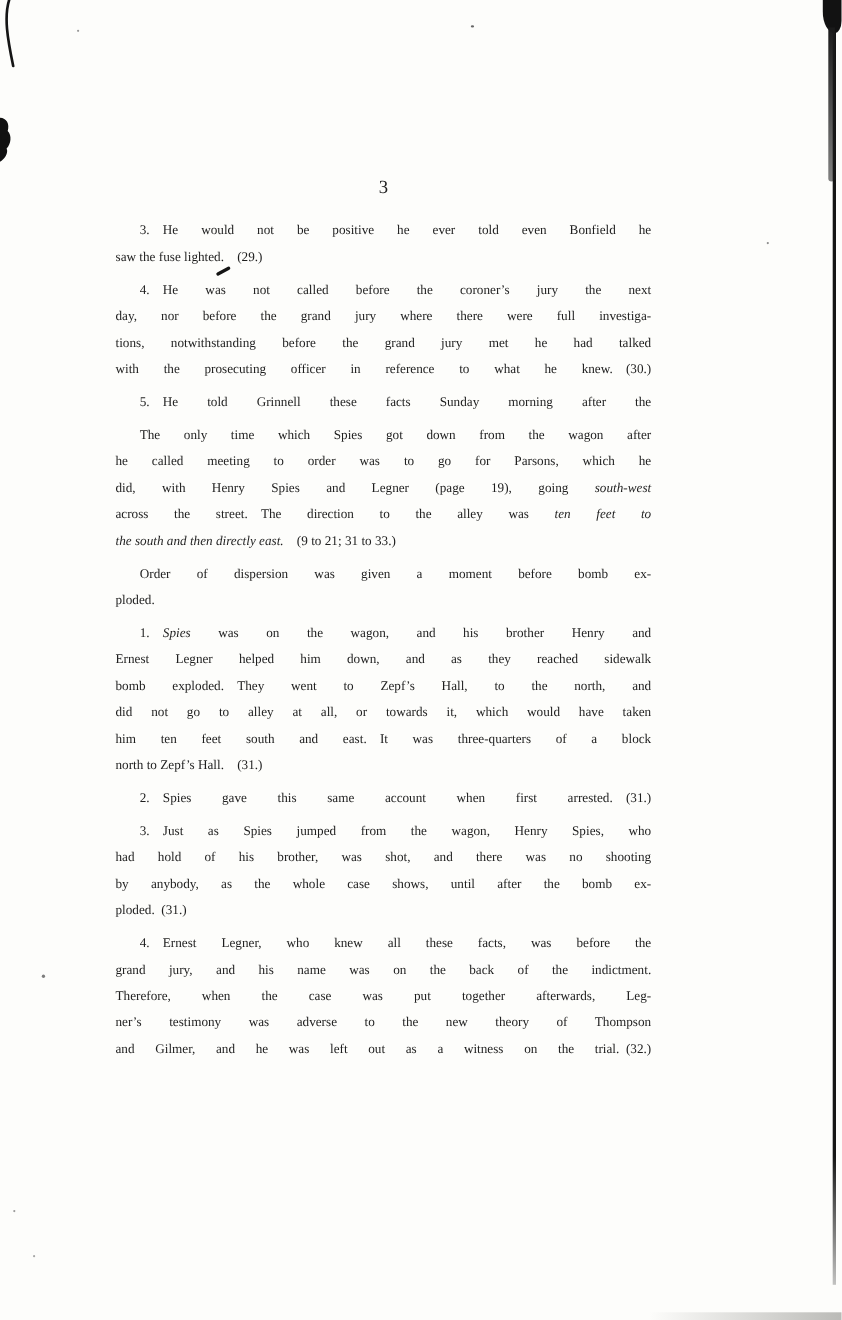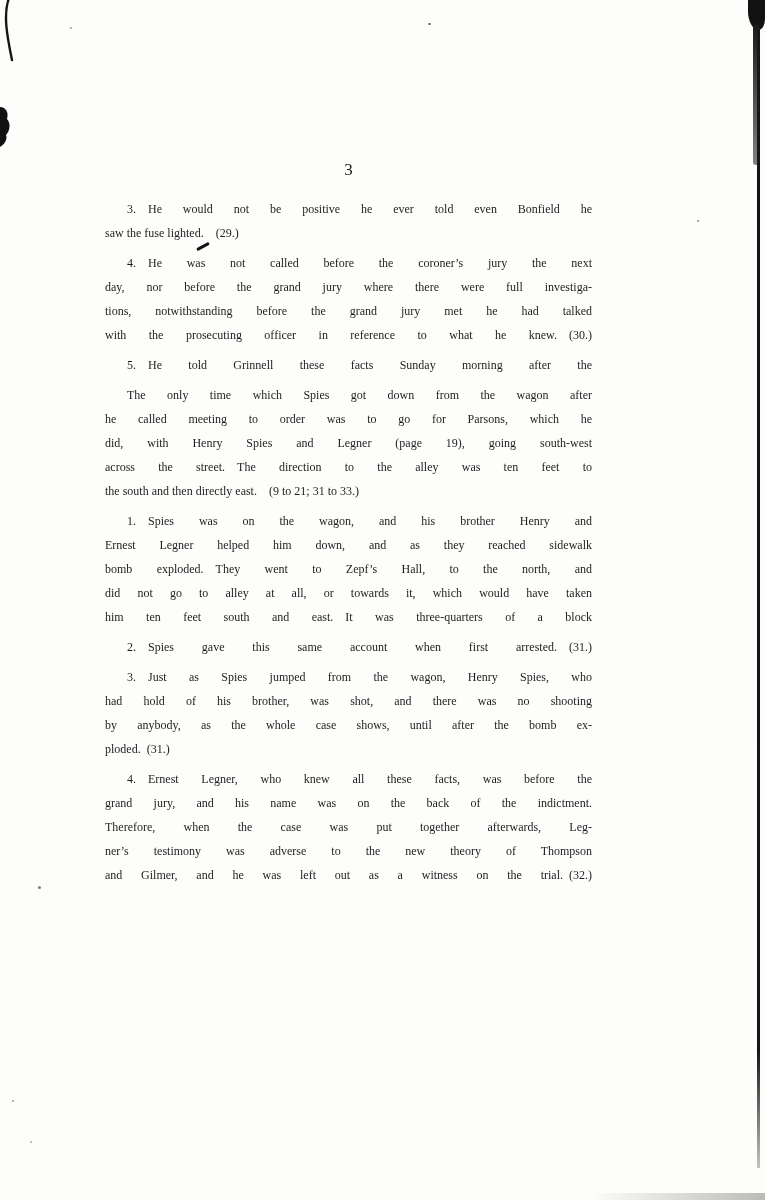--- a/index.html
+++ b/index.html
@@ -16,21 +16,21 @@
   }
   .textcol{
     position:absolute;left:105px;top:197px;width:487px;
     font-size:12px;line-height:24px;color:#1e1e1e;
   }
   .para{margin:0 0 6px 0;}
   .line{display:block;height:24px;line-height:24px;white-space:normal;}
   .line.j{text-align:justify;text-align-last:justify;}
   .line.left{text-align:right;text-align-last:left;}
   .line.indent{text-indent:22px;}
-  .it{margin-top:28px;}
+  .it{font-style:italic;margin-top:28px;}
   
   .edge-line{
     position:absolute;left:757px;top:0;width:3px;height:1168px;
     background:linear-gradient(to bottom,#141414 0%,#161616 90%,rgba(20,20,20,.25)100%);
   }
   .edge-top-blob{
     position:absolute;left:748px;top:0;width:17px;height:30px;
     background:#121212;border-radius:0 0 40% 70%;
   }
   .edge-top-strip{
@@ -78,25 +78,30 @@
         <span class="line j indent"><span>5.  He told Grinnell these facts Sunday morning after the</span></span>
       </div>
       <div class="para">
         <span class="line j indent"><span>The only time which Spies got down from the wagon after</span></span>
         <span class="line j"><span>he called meeting to order was to go for Parsons, which he</span></span>
         <span class="line j"><span>did, with Henry Spies and Legner (page 19), going </span><span class="it">south-west</span></span>
         <span class="line j"><span>across the street.  The direction to the alley was </span><span class="it">ten feet to</span></span>
         <span class="line left"><span class="it">the south and then directly east.</span><span>  (9 to 21; 31 to 33.)</span></span>
       </div>
       <div class="para">
+        <span class="line j indent"><span>Order of dispersion was given a moment before bomb ex-</span></span>
+        <span class="line left"><span>ploded.</span></span>
+      </div>
+      <div class="para">
         <span class="line j indent"><span>1.  </span><span class="it">Spies</span><span> was on the wagon, and his brother Henry and</span></span>
         <span class="line j"><span>Ernest Legner helped him down, and as they reached sidewalk</span></span>
         <span class="line j"><span>bomb exploded.  They went to Zepf’s Hall, to the north, and</span></span>
         <span class="line j"><span>did not go to alley at all, or towards it, which would have taken</span></span>
         <span class="line j"><span>him ten feet south and east.  It was three-quarters of a block</span></span>
+        <span class="line left"><span>north to Zepf’s Hall.  (31.)</span></span>
       </div>
       <div class="para">
         <span class="line j indent"><span>2.  Spies gave this same account when first arrested.  (31.)</span></span>
       </div>
       <div class="para">
         <span class="line j indent"><span>3.  Just as Spies jumped from the wagon, Henry Spies, who</span></span>
         <span class="line j"><span>had hold of his brother, was shot, and there was no shooting</span></span>
         <span class="line j"><span>by anybody, as the whole case shows, until after the bomb ex-</span></span>
         <span class="line left"><span>ploded. (31.)</span></span>
       </div>

